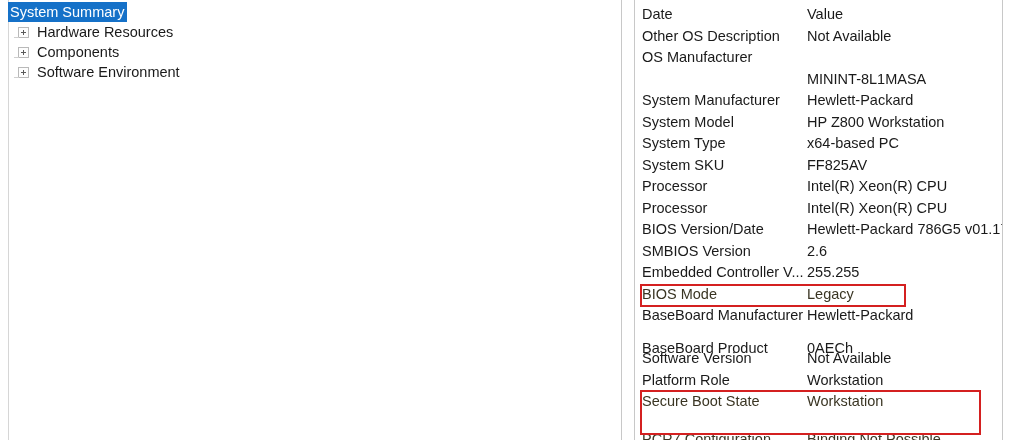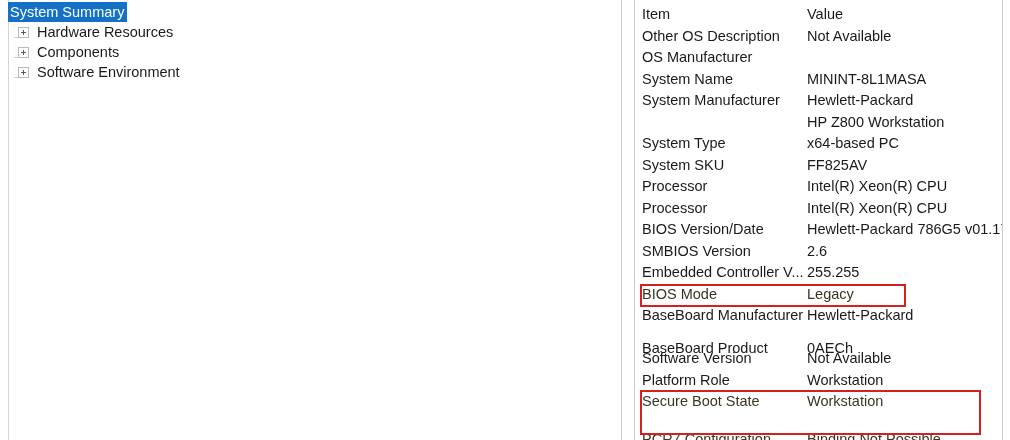--- a/index.html
+++ b/index.html
@@ -194,39 +194,39 @@
             <span class="tree-tick"></span>
           </span>
           <span class="tree-label">Software Environment</span>
         </div>
       </div>
   </div>
 
   <div class="detail-panel">
     <div class="detail-rows" id="detail-rows">
         <div class="detail-row" style="top: 4px;">
-          <span class="cell-item">Item</span>
+          <span class="cell-item">Date</span>
           <span class="cell-value">Value</span>
         </div>
         <div class="detail-row" style="top: 25.5px;">
           <span class="cell-item">Other OS Description</span>
           <span class="cell-value">Not Available</span>
         </div>
         <div class="detail-row" style="top: 47px;">
           <span class="cell-item">OS Manufacturer</span>
         </div>
         <div class="detail-row" style="top: 68.5px;">
-          <span class="cell-item">System Name</span>
           <span class="cell-value">MININT-8L1MASA</span>
         </div>
         <div class="detail-row" style="top: 90px;">
           <span class="cell-item">System Manufacturer</span>
           <span class="cell-value">Hewlett-Packard</span>
         </div>
         <div class="detail-row" style="top: 111.5px;">
+          <span class="cell-item">System Model</span>
           <span class="cell-value">HP Z800 Workstation</span>
         </div>
         <div class="detail-row" style="top: 133px;">
           <span class="cell-item">System Type</span>
           <span class="cell-value">x64-based PC</span>
         </div>
         <div class="detail-row" style="top: 154.5px;">
           <span class="cell-item">System SKU</span>
           <span class="cell-value">FF825AV</span>
         </div>

